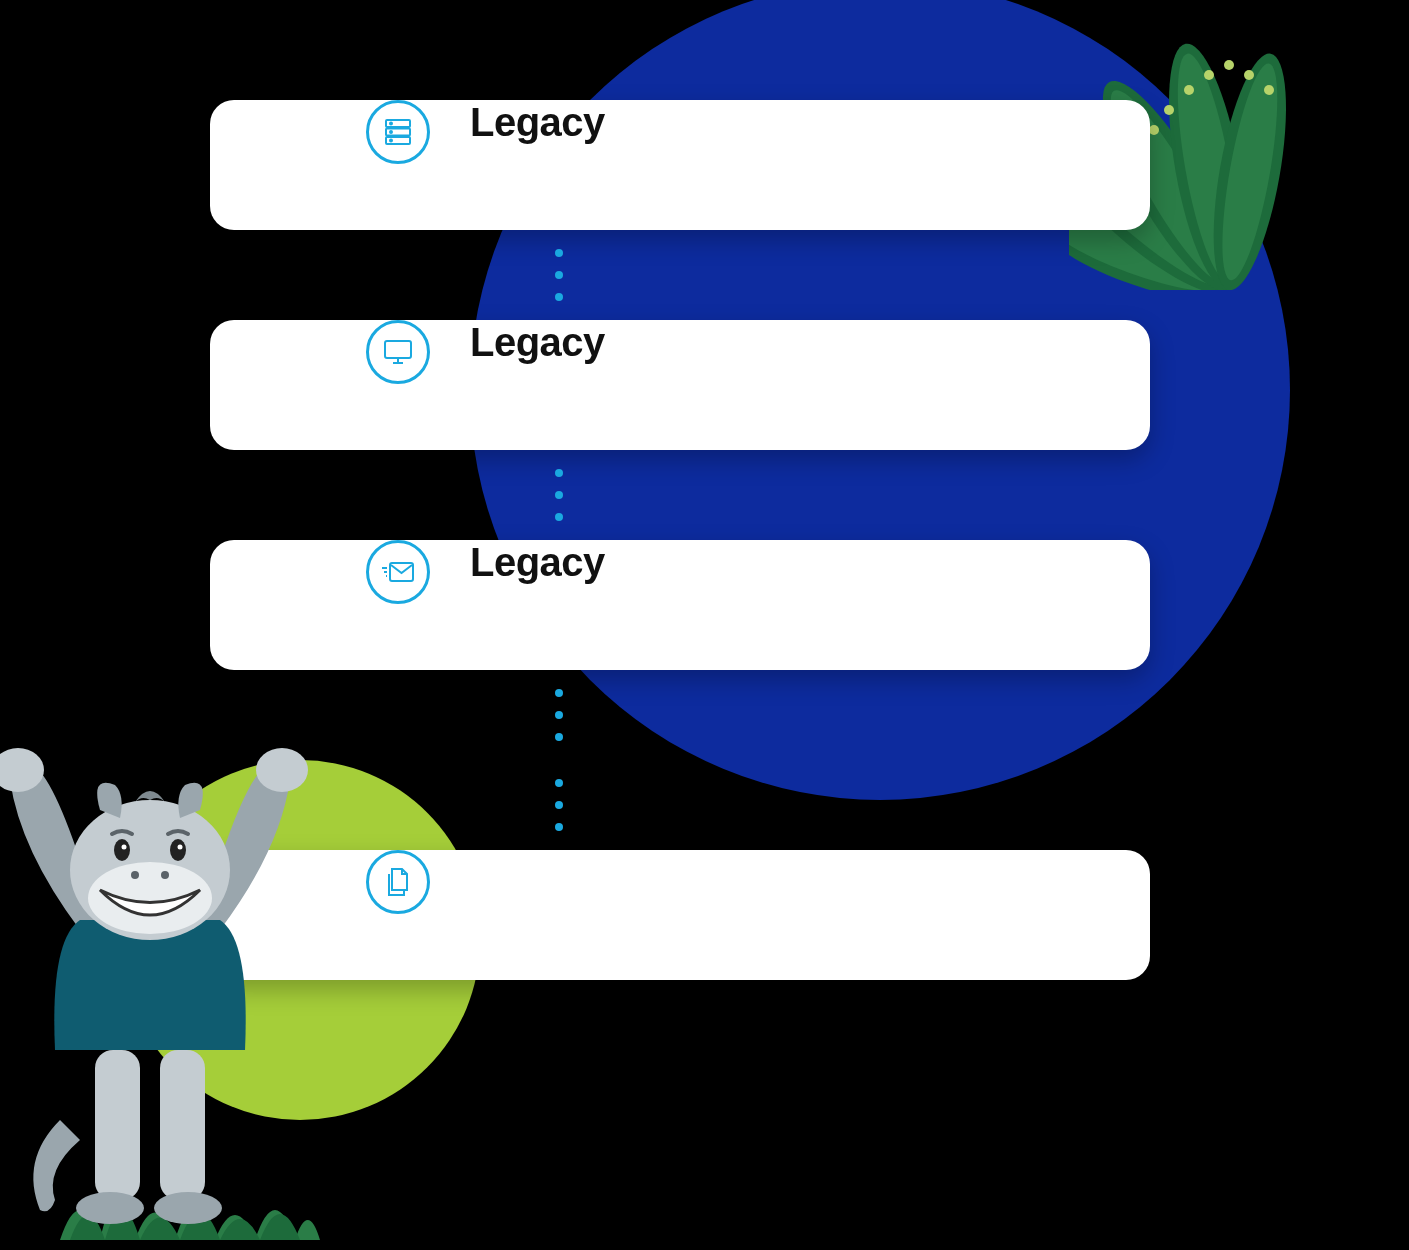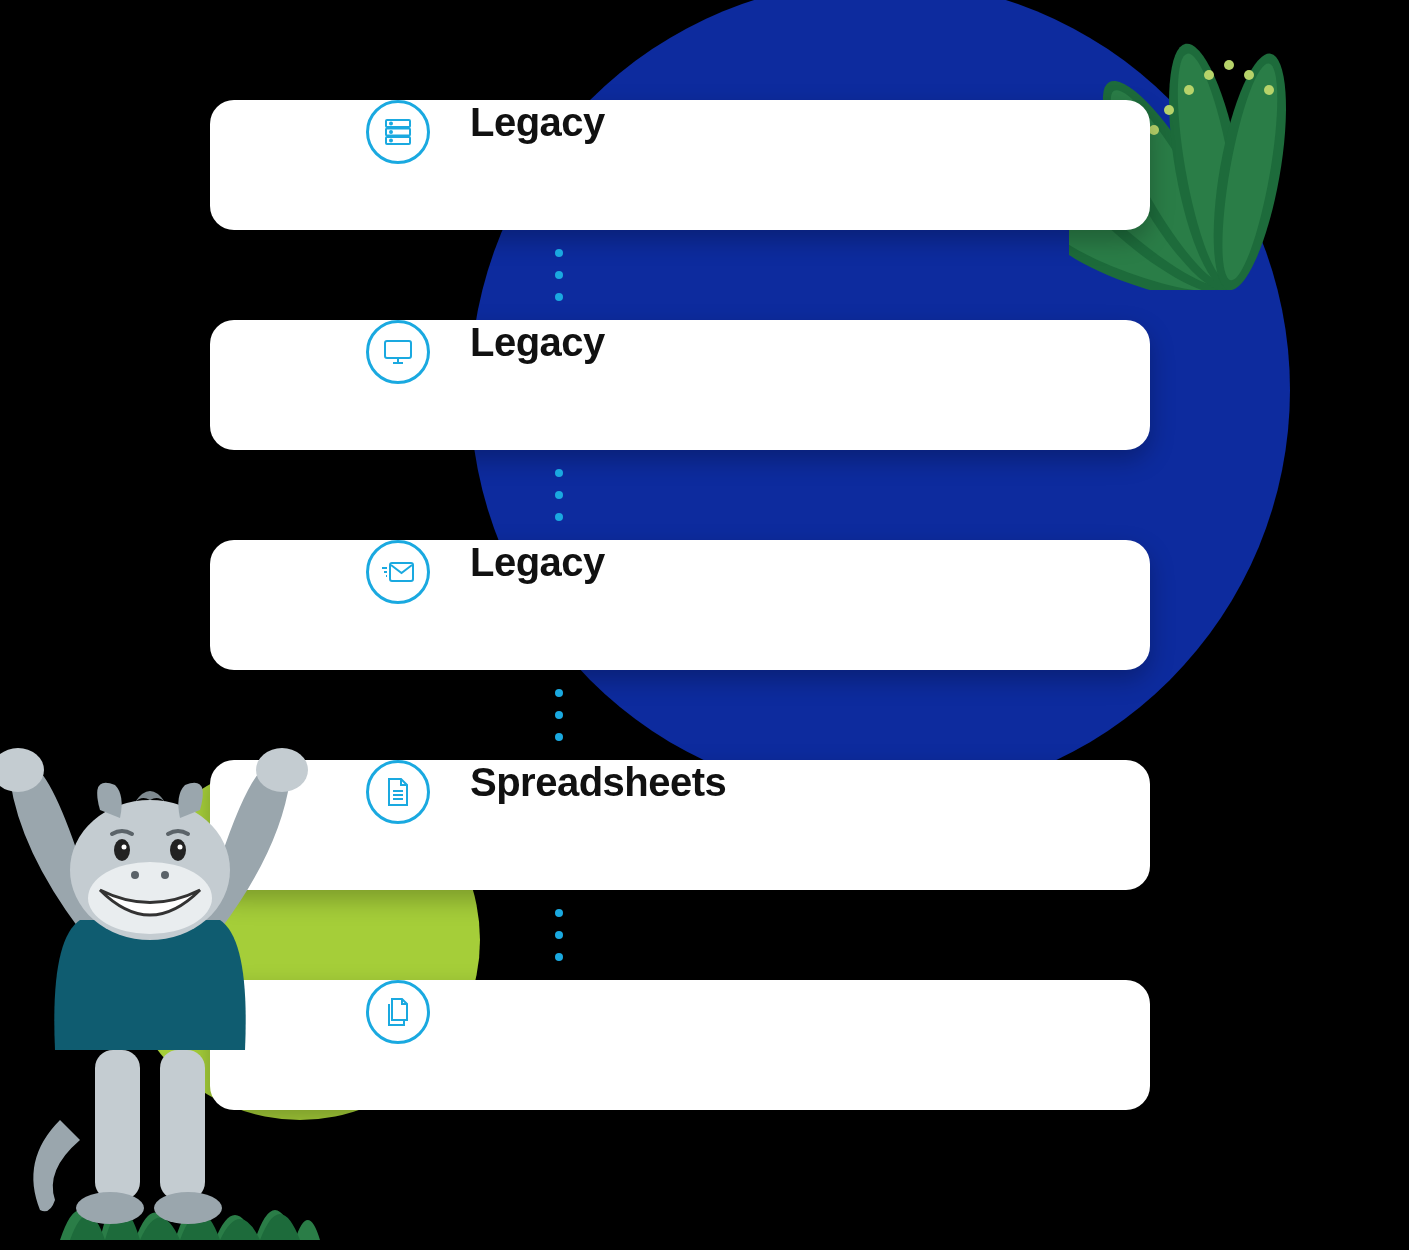--- a/index.html
+++ b/index.html
@@ -263,32 +263,20 @@
     </div>
 
     <div class="connector">
       <div class="dots">
           <div class="dot"></div>
           <div class="dot"></div>
           <div class="dot"></div>
         </div>
     </div>
 
-    <div class="card">
-      <div class="icon-ring">
-        <svg width="26" height="32" viewBox="0 0 26 32" fill="none" stroke="#1aa9e0" stroke-width="2">
-          <path d="M 4 3 L 16 3 L 22 9 L 22 29 L 4 29 Z"></path>
-          <path d="M 16 3 L 16 9 L 22 9"></path>
-          <line x1="8" y1="15" x2="18" y2="15"></line>
-          <line x1="8" y1="19" x2="18" y2="19"></line>
-          <line x1="8" y1="23" x2="18" y2="23"></line>
-        </svg>
-      </div>
-      <div class="card-label">Spreadsheets</div>
-    </div>
 
     <div class="connector">
       <div class="dots">
           <div class="dot"></div>
           <div class="dot"></div>
           <div class="dot"></div>
         </div>
     </div>
 
     <div class="card">

